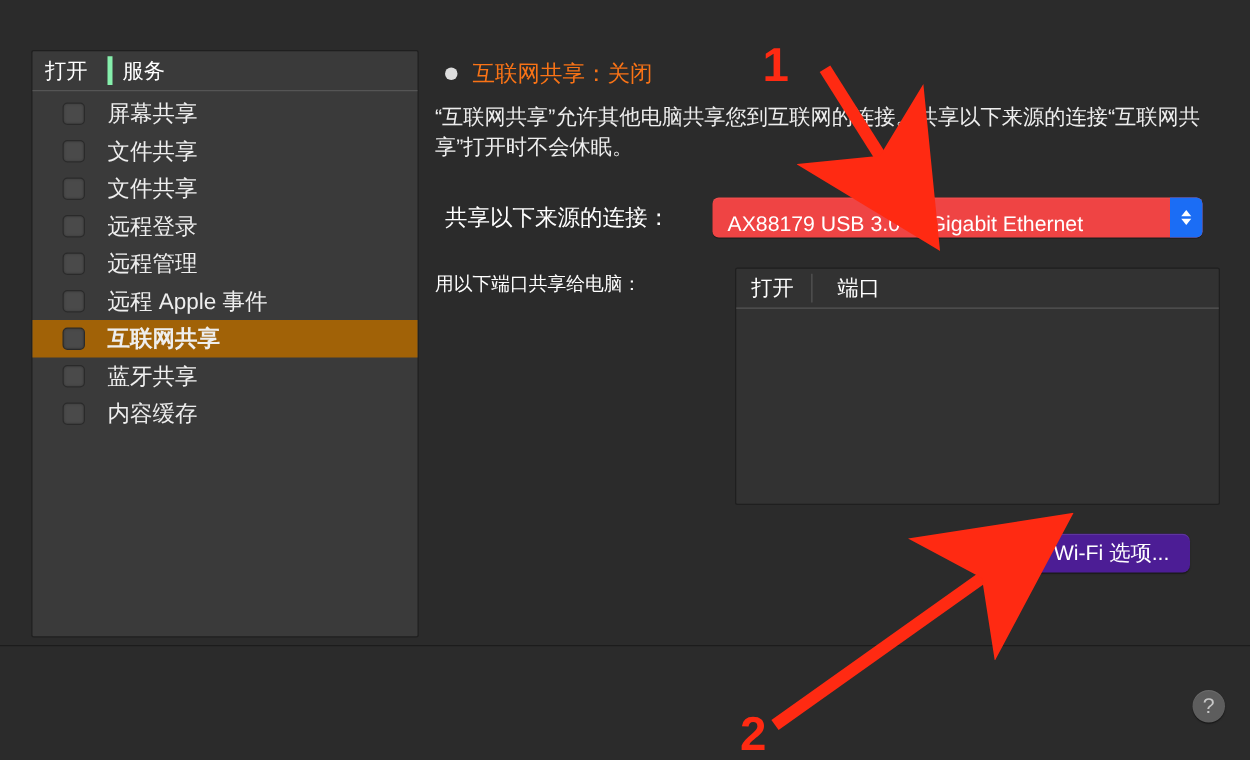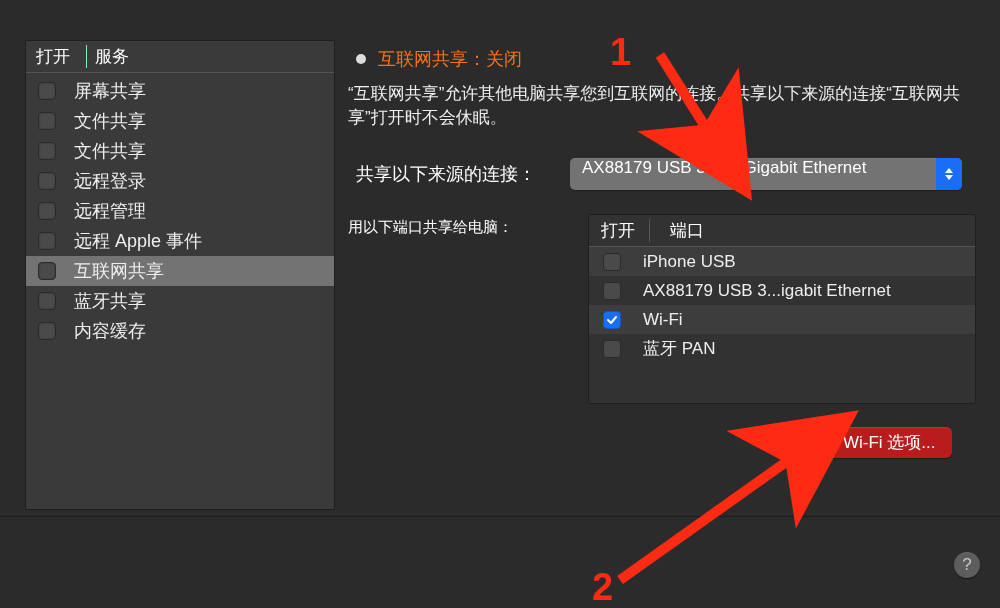--- a/index.html
+++ b/index.html
@@ -33,35 +33,36 @@
       font-size: 17px;
       padding: 4px 0 4px 0;
     }
     .lp-header .col1 {
       width: 60px;
       padding-left: 10px;
       color: #fff;
     }
     .lp-header .col2 {
       flex: 1;
-      border-left: 1px solid #86efac;
+      border-left: 4px solid #86efac;
       padding-left: 8px;
       color: #fff;
     }
     .lp-rows {
       padding-top: 3px;
     }
     .lp-row {
       display: flex;
       align-items: center;
       height: 30px;
-      padding-left: 12px;
+      padding-left: 24px;
     }
     .lp-row.selected {
-      background: #737373;
+      background: #a16207;
+      font-weight: bold;
     }
     .lp-row .cb {
       width: 18px; height: 18px;
       background: #4a4a4a;
       border: 1px solid #2a2a2a;
       border-radius: 4px;
       margin-right: 18px;
       box-shadow: inset 0 0 2px rgba(0,0,0,.3);
     }
     .lp-row .label {
@@ -100,25 +101,25 @@
       align-items: center;
       gap: 4px;
     }
     .form-row1 .lbl {
       width: 210px;
       color: #fff;
       font-size: 18px;
       text-align: left;
     }
     .select {
-      background: #737373;
+      background: #ef4444;
       border-radius: 5px;
       height: 32px;
       display: flex;
-      align-items: flex-start;
+      align-items: flex-end;
       padding: 0 30px 0 12px;
       position: relative;
       color: #fff;
       font-size: 17px;
       width: 392px;
       box-shadow: inset 0 1px 0 rgba(255,255,255,.06), 0 1px 0 rgba(0,0,0,.3);
     }
     .select .arrows {
       position: absolute;
       right: 0; top: 0;
@@ -199,21 +200,21 @@
       font-size: 17px;
       white-space: nowrap;
       overflow: hidden;
       text-overflow: ellipsis;
       max-width: 310px;
     }
     
     .wifi-btn {
       position: absolute;
       left: 827px; top: 427px;
-      background: #b91c1c;
+      background: #4c1d95;
       color: #fff;
       font-size: 17px;
       border-radius: 6px;
       padding: 4px 16px;
       box-shadow: inset 0 1px 0 rgba(255,255,255,.1), 0 1px 1px rgba(0,0,0,.4);
     }
     
     .divider {
       position: absolute;
       left: 0; top: 516px;
@@ -309,42 +310,20 @@
     <span class="arrows"></span>
   </div>
 </div>
 
 <div class="form-row2-lbl">用以下端口共享给电脑：</div>
 <div class="panel ports">
   <div class="ports-header">
     <div class="c1">打开</div>
     <div class="c2">端口</div>
   </div>
-  <div class="ports-rows" id="ports-rows">
-      <div class="p-row alt">
-        <span class="pcb"></span>
-        <span class="plabel">iPhone USB</span>
-      </div>
-      <div class="p-row">
-        <span class="pcb"></span>
-        <span class="plabel">AX88179 USB 3...igabit Ethernet</span>
-      </div>
-      <div class="p-row alt">
-        <span class="pcb checked">
-          <svg width="12" height="12" viewBox="0 0 12 12">
-            <path d="M2 6 L5 9 L10 3" stroke="#fff" stroke-width="2" fill="none" stroke-linecap="round" stroke-linejoin="round"></path>
-          </svg>
-        </span>
-        <span class="plabel">Wi-Fi</span>
-      </div>
-      <div class="p-row">
-        <span class="pcb"></span>
-        <span class="plabel">蓝牙 PAN</span>
-      </div>
-    </div>
 </div>
 
 <div class="wifi-btn">Wi-Fi 选项...</div>
 
 <div class="divider"></div>
 
 <div class="help">
   <span>?</span>
 </div>
 

